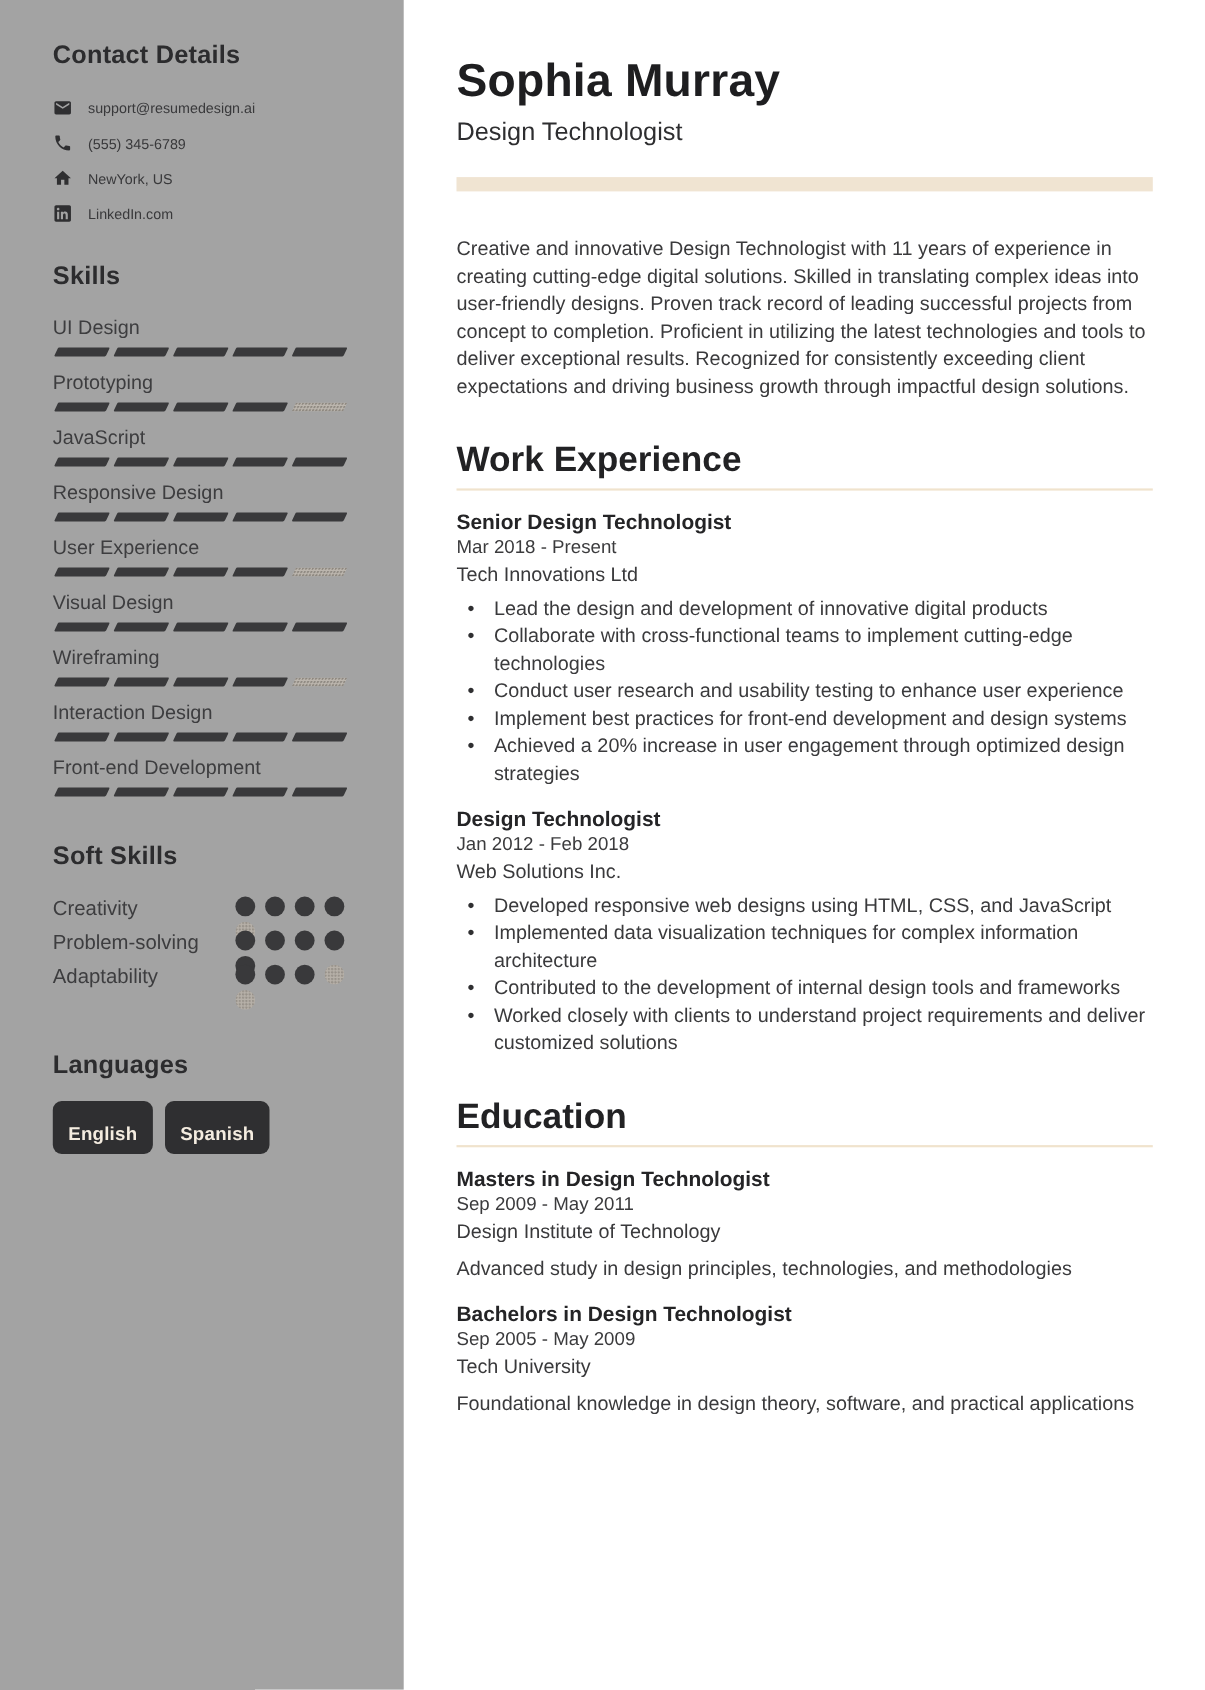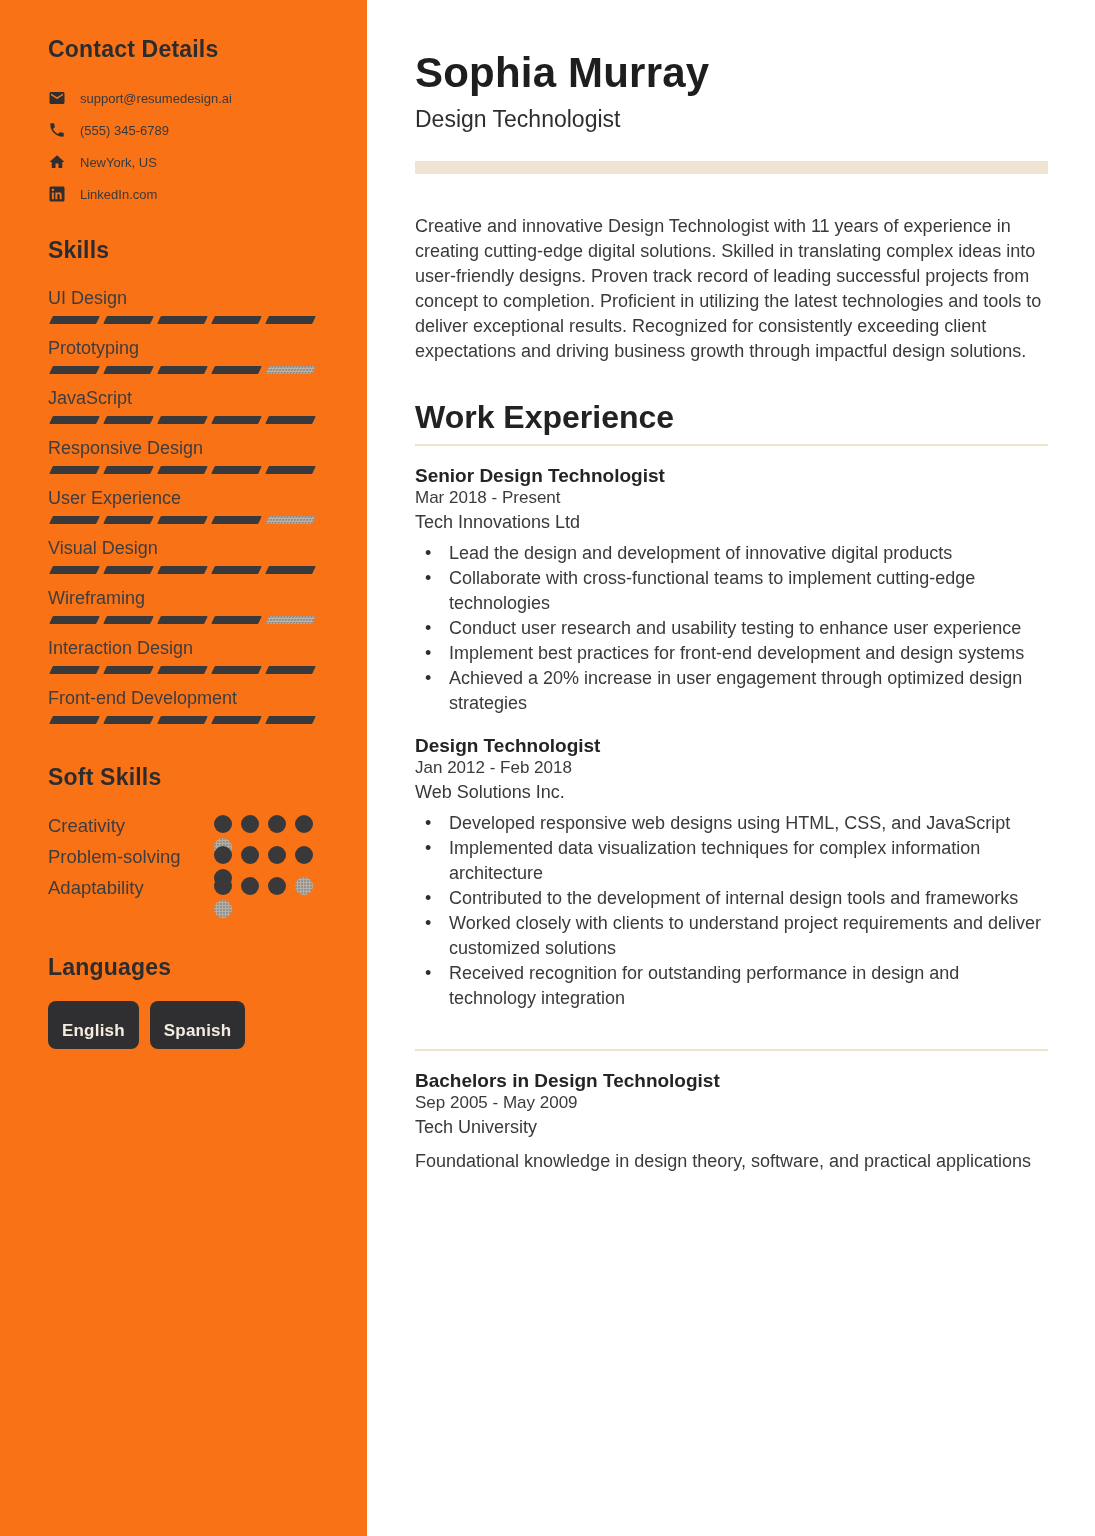--- a/index.html
+++ b/index.html
@@ -9,21 +9,21 @@
     font-family: "Liberation Sans", sans-serif;
     color: #3a3a3c;
     position: relative;
     overflow: hidden;
   }
 
   
   .sidebar {
     position: absolute; left: 0; top: 0;
     width: 367px; height: 1536px;
-    background: #f97316;
+    background: #a3a3a3;
     padding: 36px 48px 0 48px;
   }
   .side-heading {
     font-size: 23px; font-weight: 700; color: #2c2c2e;
     letter-spacing: .2px;
   }
   .contact-list { margin-top: 26px; }
   .contact-item {
     display: flex; align-items: center; gap: 14px;
     margin-bottom: 14px;
@@ -330,29 +330,37 @@
     <div class="job-head">
       <span class="job-title">Design Technologist</span>
       <span class="job-dates">Jan 2012 - Feb 2018</span>
     </div>
     <div class="job-company">Web Solutions Inc.</div>
     <ul class="job-bullets">
             <li>Developed responsive web designs using HTML, CSS, and JavaScript</li>
             <li>Implemented data visualization techniques for complex information architecture</li>
             <li>Contributed to the development of internal design tools and frameworks</li>
             <li>Worked closely with clients to understand project requirements and deliver customized solutions</li>
-            <li>Received recognition for outstanding performance in design and technology integration</li>
           </ul>
   </div>
       </div>
   </div>
 
   <div class="section">
+    <div class="section-title">Education</div>
     <div class="rule"></div>
     <div id="edu-list">
+        <div class="edu">
+    <div class="job-head">
+      <span class="job-title">Masters in Design Technologist</span>
+      <span class="job-dates">Sep 2009 - May 2011</span>
+    </div>
+    <div class="job-company">Design Institute of Technology</div>
+    <div class="edu-desc">Advanced study in design principles, technologies, and methodologies</div>
+  </div>
         <div class="edu">
     <div class="job-head">
       <span class="job-title">Bachelors in Design Technologist</span>
       <span class="job-dates">Sep 2005 - May 2009</span>
     </div>
     <div class="job-company">Tech University</div>
     <div class="edu-desc">Foundational knowledge in design theory, software, and practical applications</div>
   </div>
       </div>
   </div>

